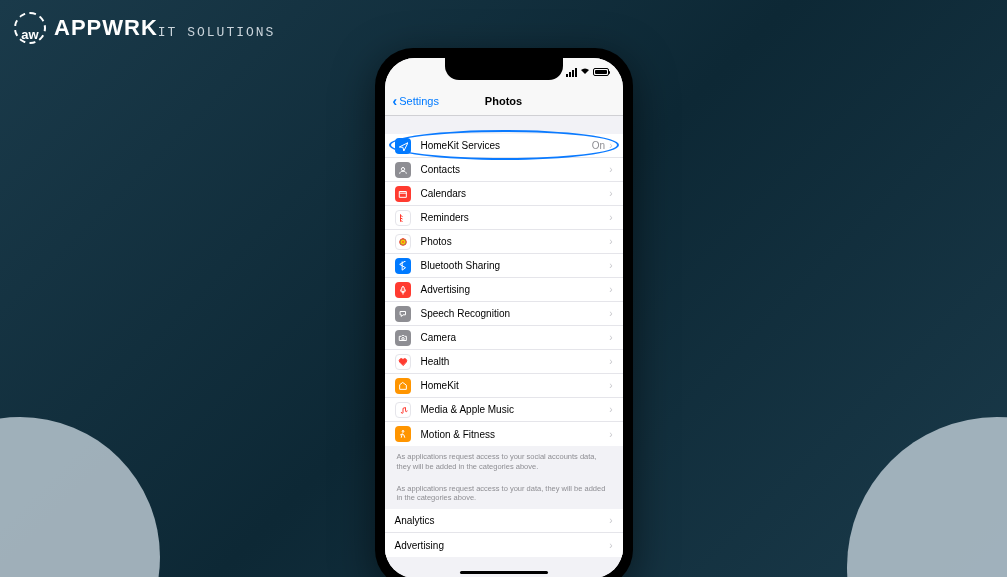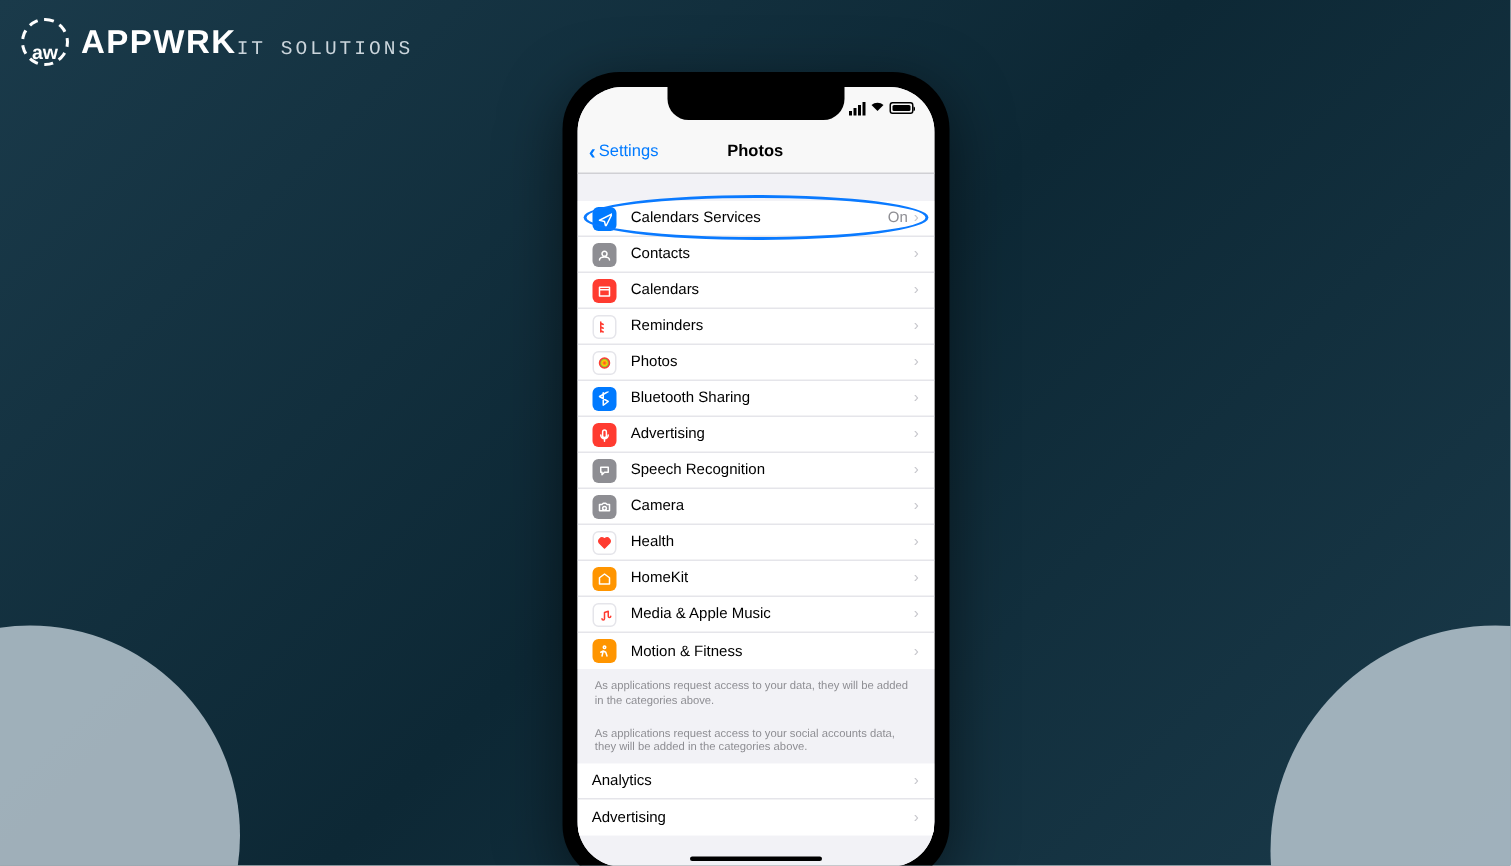--- a/index.html
+++ b/index.html
@@ -263,21 +263,21 @@
                 <defs>
                   <radialGradient id="pg">
                     <stop offset="0%" stop-color="#ff3b30"></stop>
                     <stop offset="50%" stop-color="#ffcc00"></stop>
                     <stop offset="100%" stop-color="#34c759"></stop>
                   </radialGradient>
                 </defs>
                 <path d="M2 7l10-5-5 10-1-4z" stroke="#fff" stroke-width="1.2" fill="none" stroke-linecap="round" stroke-linejoin="round"></path>
               </svg>
             </div>
-            <div class="row-label">Calendars Services</div>
+            <div class="row-label">HomeKit Services</div>
             <div class="row-value">On</div>
             <div class="row-chevron">›</div>
             <div class="highlight-ring"></div>
           </div>
           <div class="row">
             <div class="row-icon" style="background: rgb(142, 142, 147);">
               <svg viewBox="0 0 12 12">
                 <defs>
                   <radialGradient id="pg">
                     <stop offset="0%" stop-color="#ff3b30"></stop>
@@ -461,22 +461,22 @@
                     <stop offset="100%" stop-color="#34c759"></stop>
                   </radialGradient>
                 </defs>
                 <path d="M6 2a1 1 0 100 2 1 1 0 000-2zM4 10l1-4 2 1 1 3M5 6l-2 1" stroke="#fff" stroke-width="1.2" fill="none" stroke-linecap="round" stroke-linejoin="round"></path>
               </svg>
             </div>
             <div class="row-label">Motion &amp; Fitness</div>
             <div class="row-chevron">›</div>
           </div>
         </div>
+      <div class="footer-text">As applications request access to your social accounts data, they will be added in the categories above.</div>
       <div class="footer-text">As applications request access to your data, they will be added in the categories above.</div>
-      <div class="footer-text">As applications request access to your social accounts data, they will be added in the categories above.</div>
       <div class="section" id="group2">
           <div class="row">
             <div class="row-label" style="margin-left: 0px;">Analytics</div>
             <div class="row-chevron">›</div>
           </div>
           <div class="row">
             <div class="row-label" style="margin-left: 0px;">Advertising</div>
             <div class="row-chevron">›</div>
           </div>
         </div>

